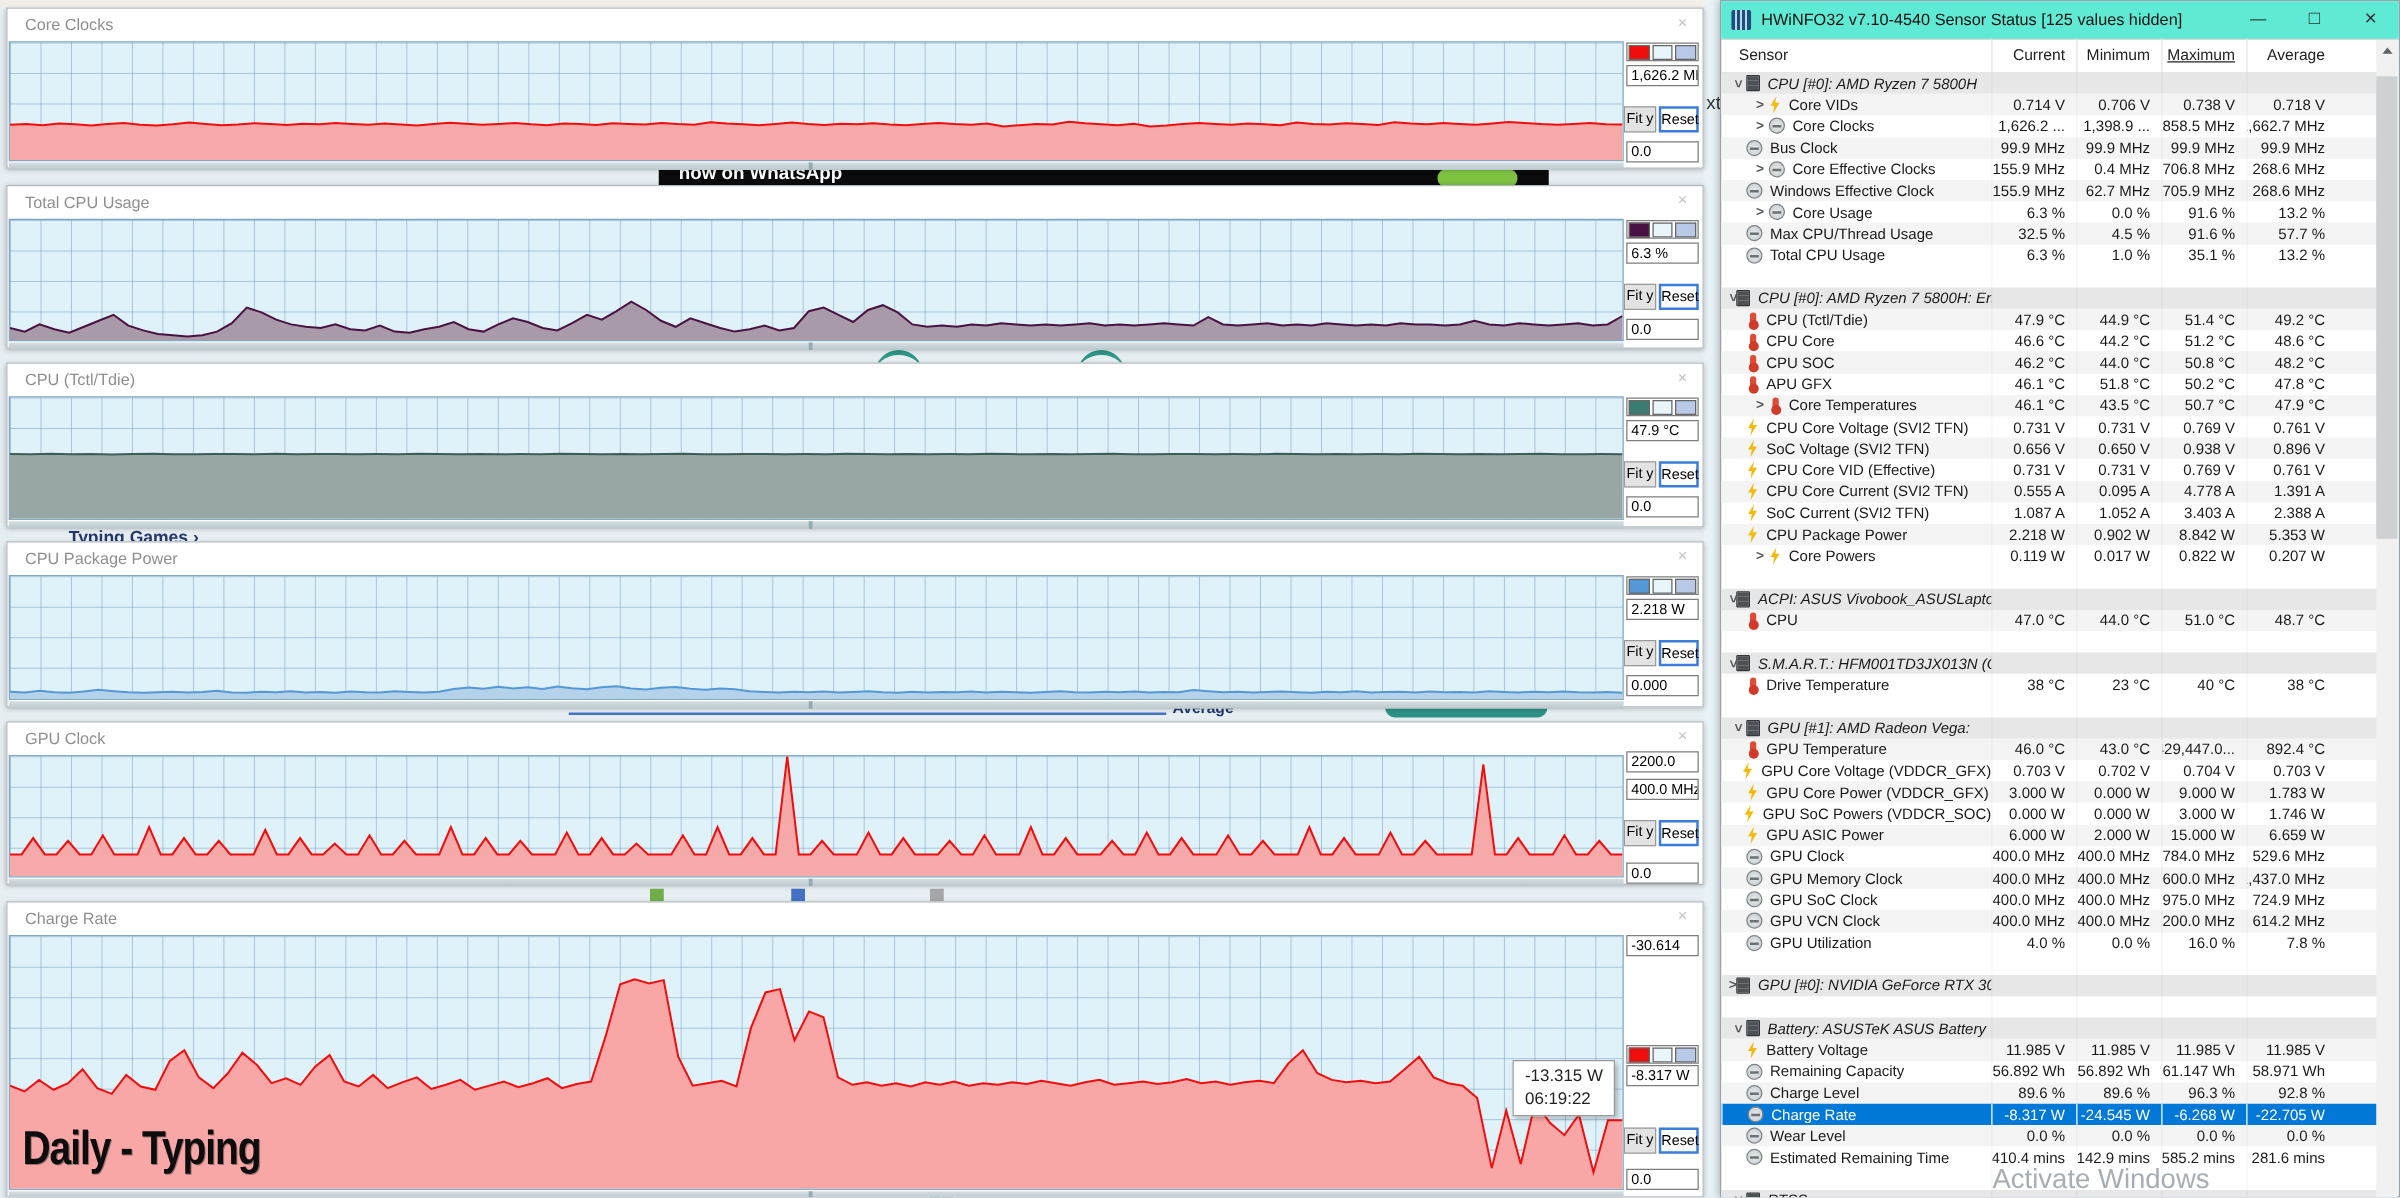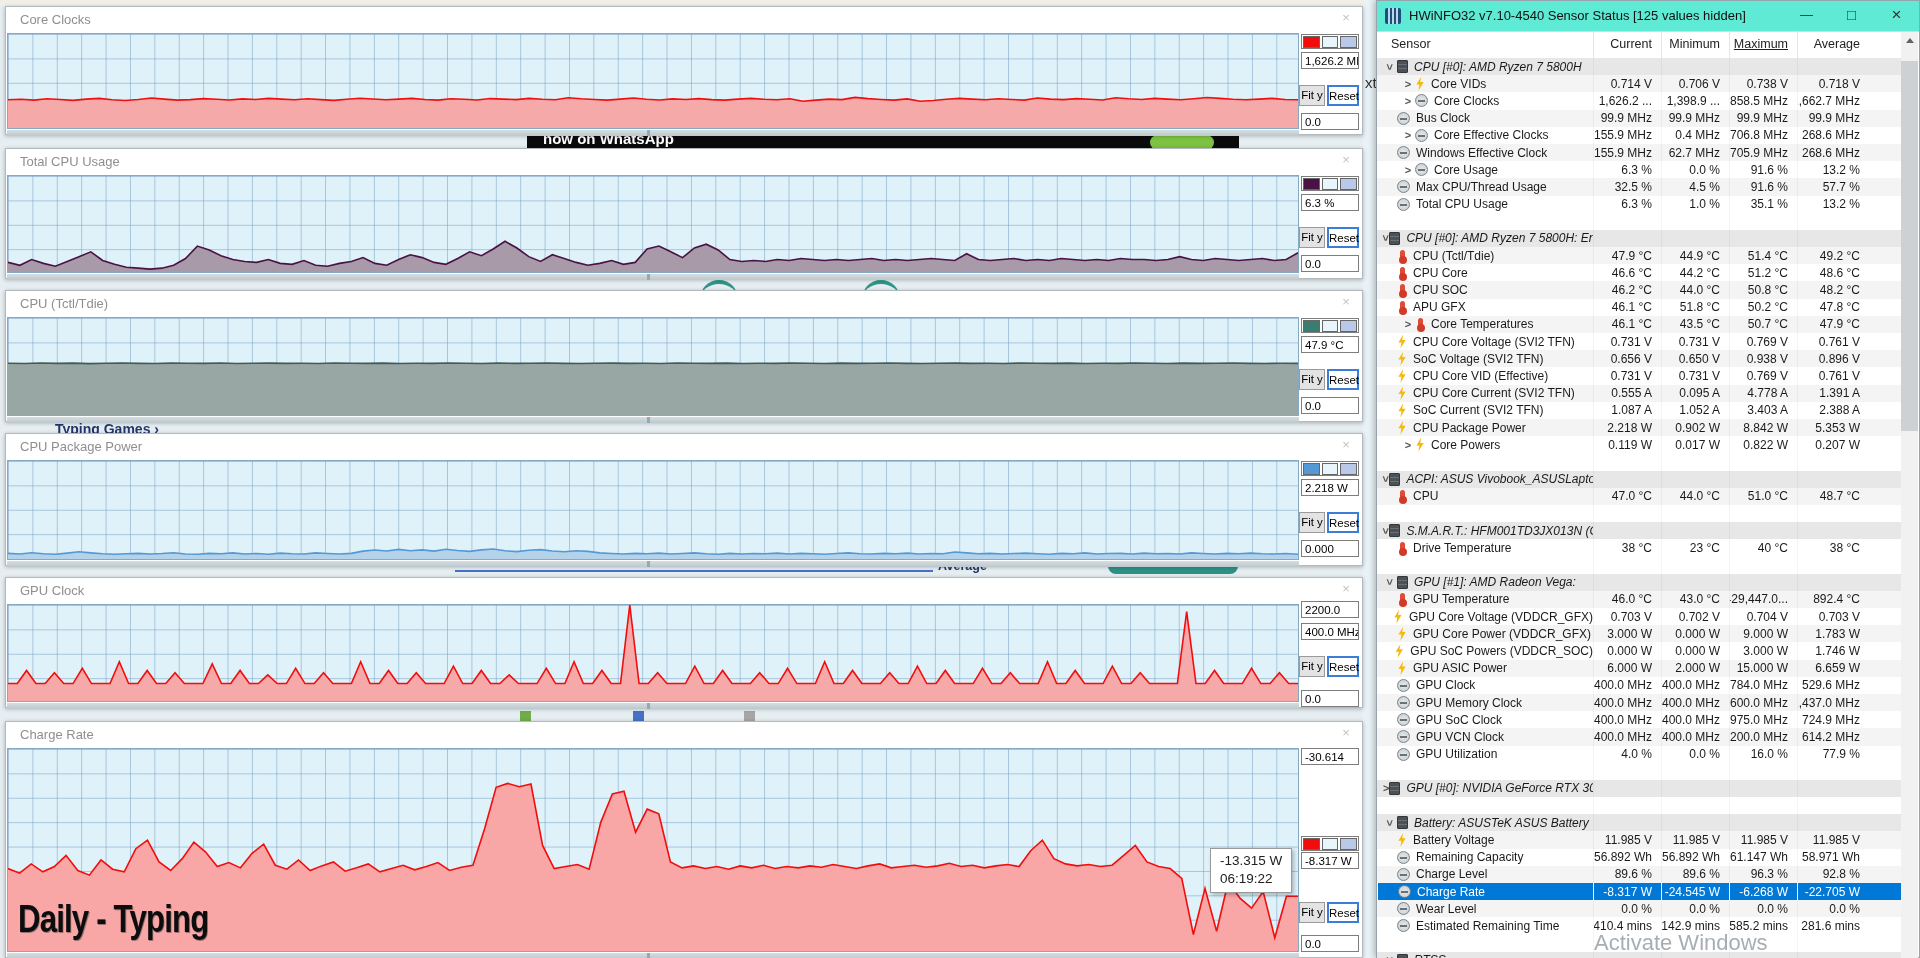--- a/index.html
+++ b/index.html
@@ -709,21 +709,21 @@
         </div>
         <div class="trow">
           <div class="cell name">
             <span class="arr ph">&gt;</span>
             <span class="ic clock"></span>
             <span class="nm">GPU Utilization</span>
           </div>
           <div class="cell val c0">4.0 %</div>
           <div class="cell val c1">0.0 %</div>
           <div class="cell val c2">16.0 %</div>
-          <div class="cell val c3">77.9 %</div>
+          <div class="cell val c3">7.8 %</div>
         </div>
         <div class="trow sp">
           <div class="cell name">
             <span class="arr ph">&gt;</span>
             <span class="nm"></span>
           </div>
           <div class="cell val c0"></div>
           <div class="cell val c1"></div>
           <div class="cell val c2"></div>
           <div class="cell val c3"></div>

